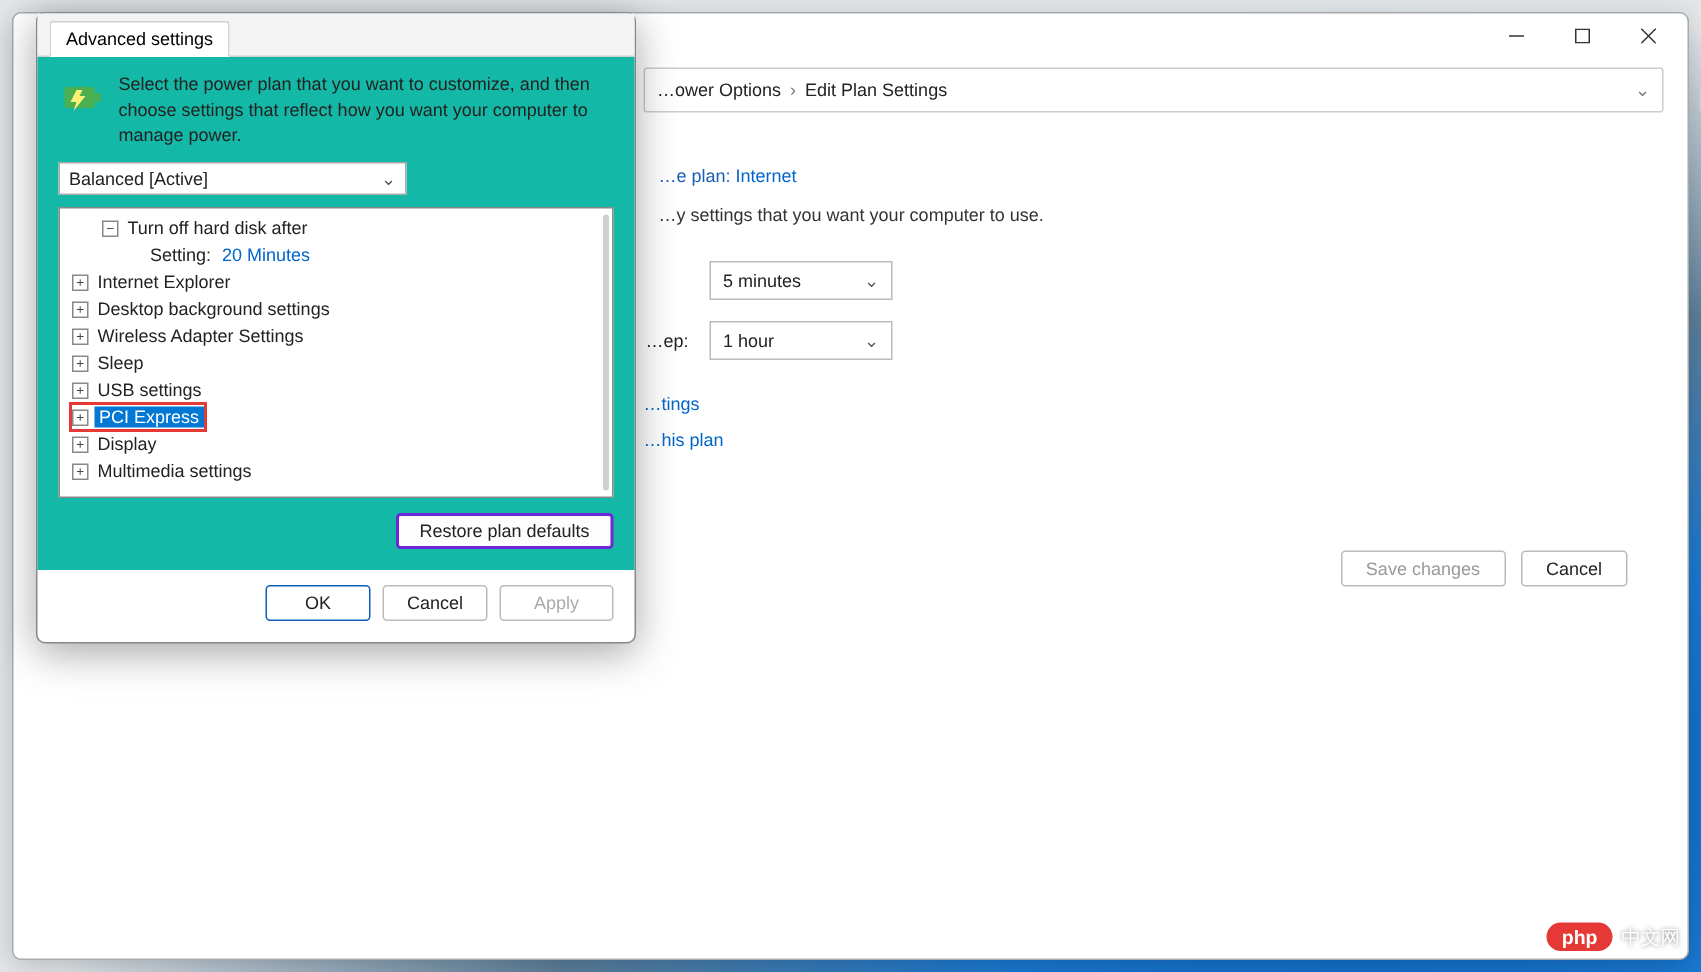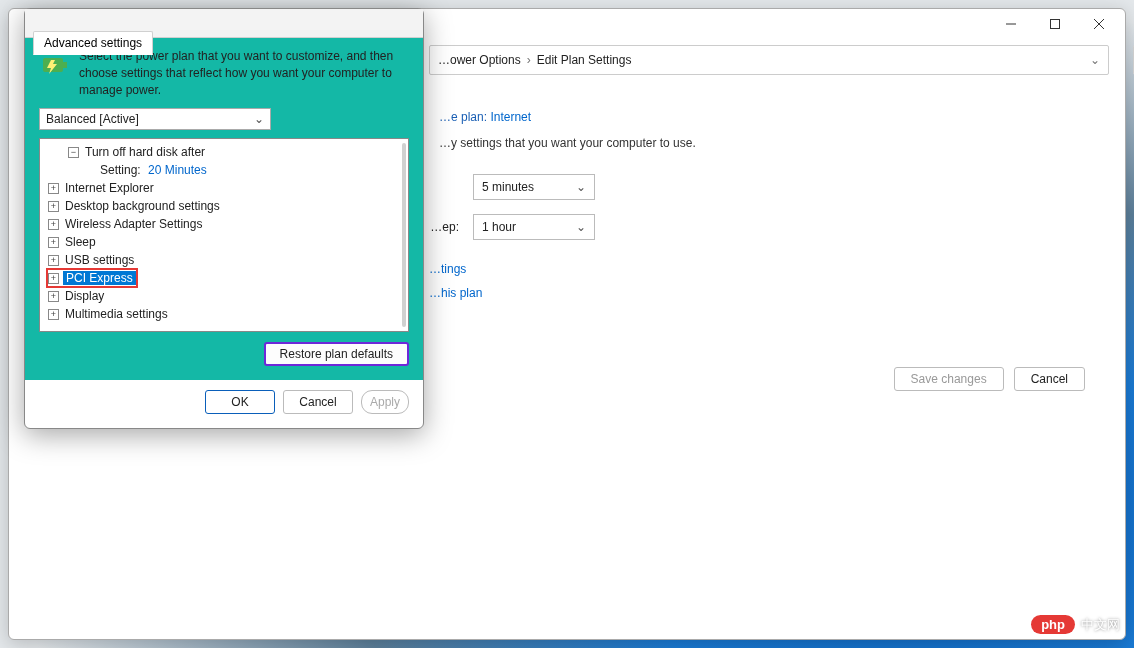--- a/index.html
+++ b/index.html
@@ -40,21 +40,21 @@
 
 .dialog { position: absolute; left: 24px; top: 8px; width: 400px; background: #fff; border: 1px solid #888; border-radius: 6px; box-shadow: 0 6px 28px rgba(0,0,0,0.35); }
 .dlg-titlebar { height: 32px; display: flex; align-items: center; padding: 0 8px; border-bottom: none; }
 .dlg-icon { width: 16px; height: 16px; margin-right: 6px; }
 .dlg-title { flex: 1; color: #222; }
 .dlg-help { width: 30px; text-align: center; color: #333; font-weight: bold; }
 .dlg-close { width: 30px; text-align: center; color: #333; }
 .dlg-close svg { width: 11px; height: 11px; }
 
 .tab-strip { display: flex; padding: 4px 8px 0 8px; background: #f3f3f3; border-bottom: 1px solid #d0d0d0; }
-.tab { padding: 4px 10px; border: 1px solid #d0d0d0; border-bottom: 1px solid #fff; background: #fff; position: relative; top: 18px; border-radius: 2px 2px 0 0; }
+.tab { padding: 4px 10px; border: 1px solid #d0d0d0; border-bottom: 1px solid #fff; background: #fff; position: relative; top: 1px; border-radius: 2px 2px 0 0; }
 
 .dlg-body { padding: 10px 14px 14px 14px; background: #14b8a6; }
 .intro-row { display: flex; gap: 8px; margin-bottom: 10px; }
 .intro-icon { width: 32px; height: 32px; flex-shrink: 0; }
 .intro-text { color: #222; line-height: 1.4; }
 
 .plan-select { width: 232px; height: 22px; border: 1px solid #aaa; background: #fff; display: flex; align-items: center; padding: 0 6px; justify-content: space-between; margin-bottom: 8px; color: #222; }
 .plan-select .chev { color: #555; }
 
 .tree-box { border: 1px solid #888; height: 194px; background: #fff; padding: 4px 2px; position: relative; overflow: hidden; }
@@ -222,20 +222,20 @@
     </div>
 
     <div class="restore-row">
       <div class="restore-btn">Restore plan defaults</div>
     </div>
   </div>
 
   <div class="dlg-buttons">
     <div class="btn primary" style="width:70px;">OK</div>
     <div class="btn" style="width:70px;">Cancel</div>
-    <div class="btn disabled" style="width:48px;border-radius:11px;">Apply</div>
+    <div class="btn disabled" style="width:76px;">Apply</div>
   </div>
 </div>
 
 <div class="watermark">
   <span class="php">php</span>
   <span class="cn">中文网</span>
 </div>
 
 </body></html>

